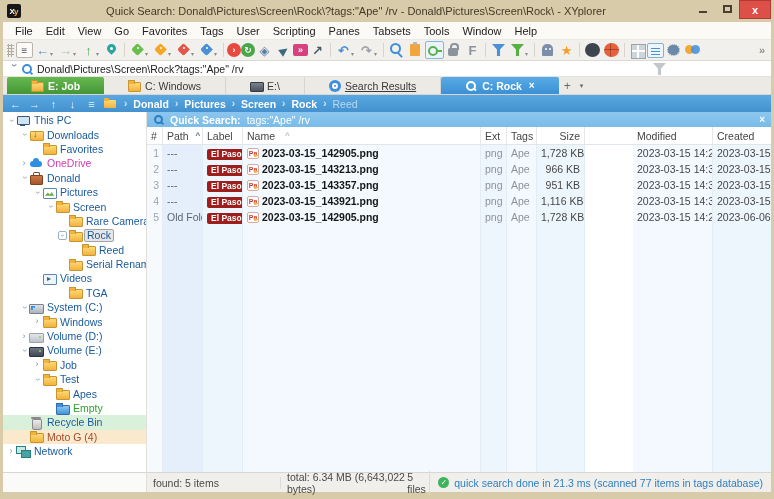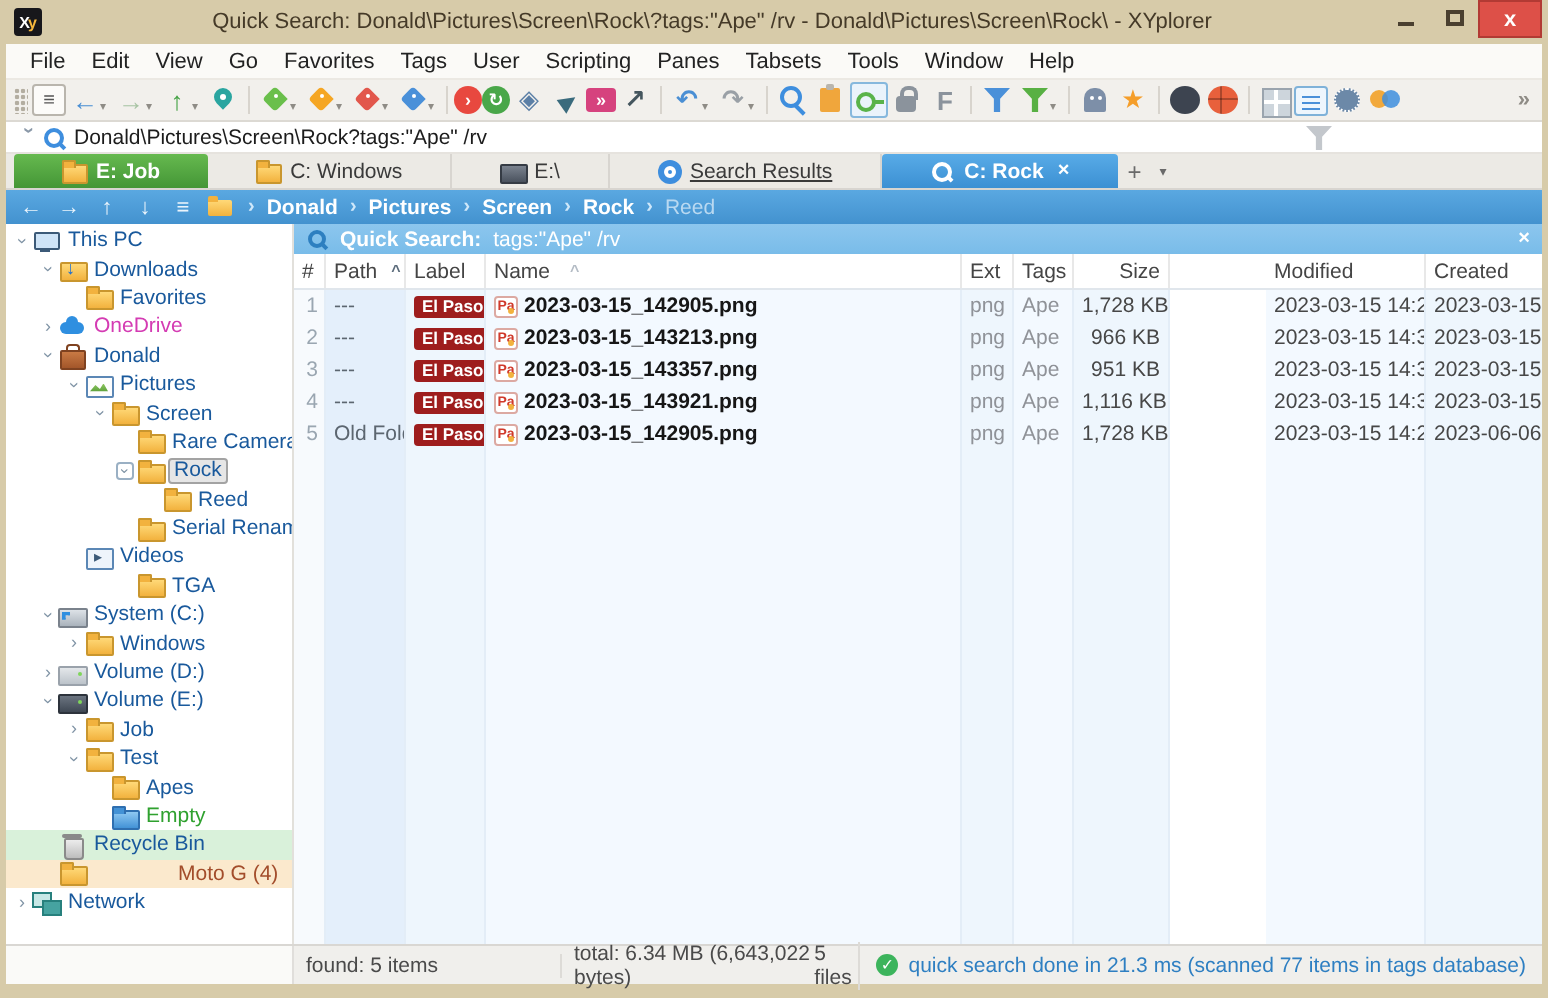--- a/index.html
+++ b/index.html
@@ -447,21 +447,21 @@
         <div class="trow" style="background: rgb(217, 241, 218);">
           <span class="indent" style="width: 13px;"></span>
           <span class="chev"></span>
           <span class="ic ic-recycle-bin"></span>
           <span class="tlabel">Recycle Bin</span>
         </div>
         <div class="trow" style="background: rgb(251, 233, 205);">
           <span class="indent" style="width: 13px;"></span>
           <span class="chev"></span>
           <span class="ic ic-folder"></span>
-          <span class="tlabel" style="color: rgb(163, 77, 43); margin-left: 42px;">Moto G (4)</span>
+          <span class="tlabel" style="color: rgb(163, 77, 43);">Moto G (4)</span>
         </div>
         <div class="trow">
           <span class="indent" style="width: 0px;"></span>
           <span class="chev">›</span>
           <span class="ic ic-network"></span>
           <span class="tlabel">Network</span>
         </div>
       </div>
     <div class="list">
       <div class="qsbar">

